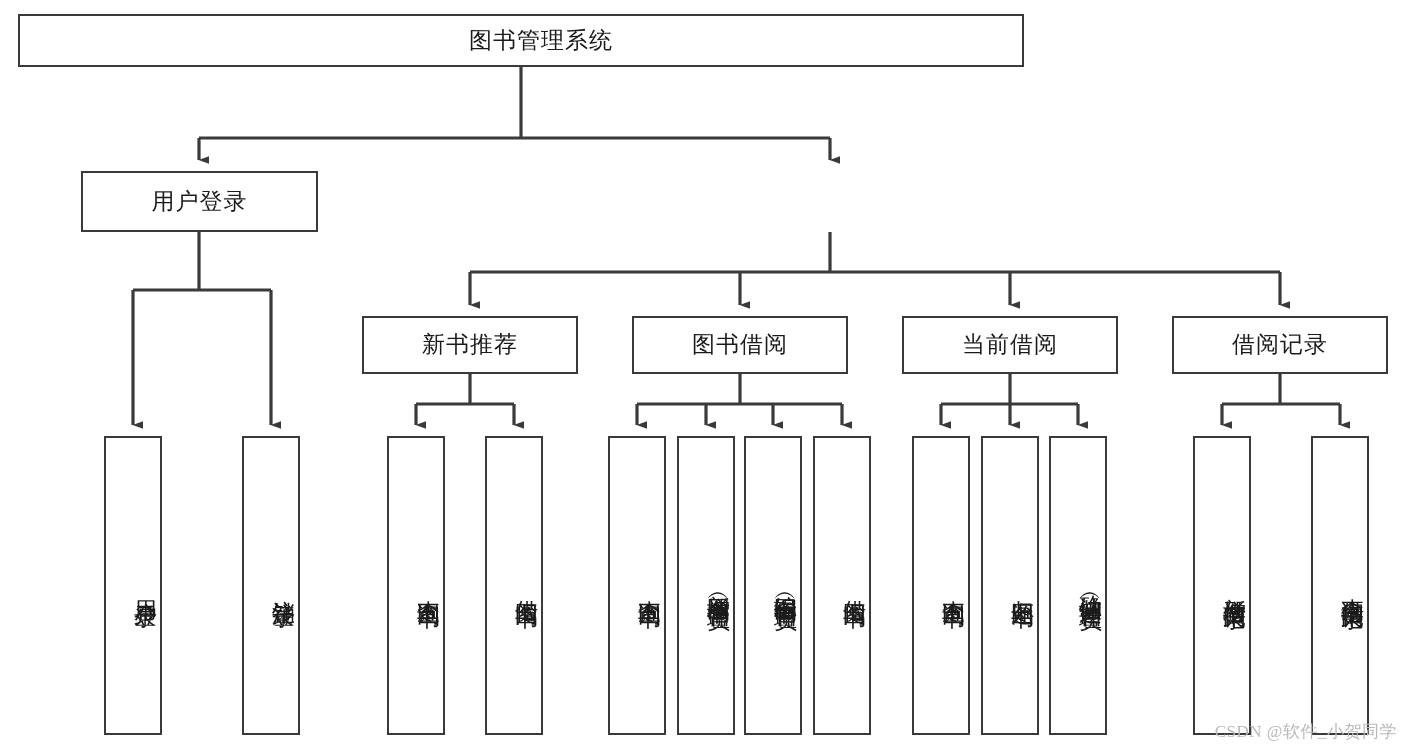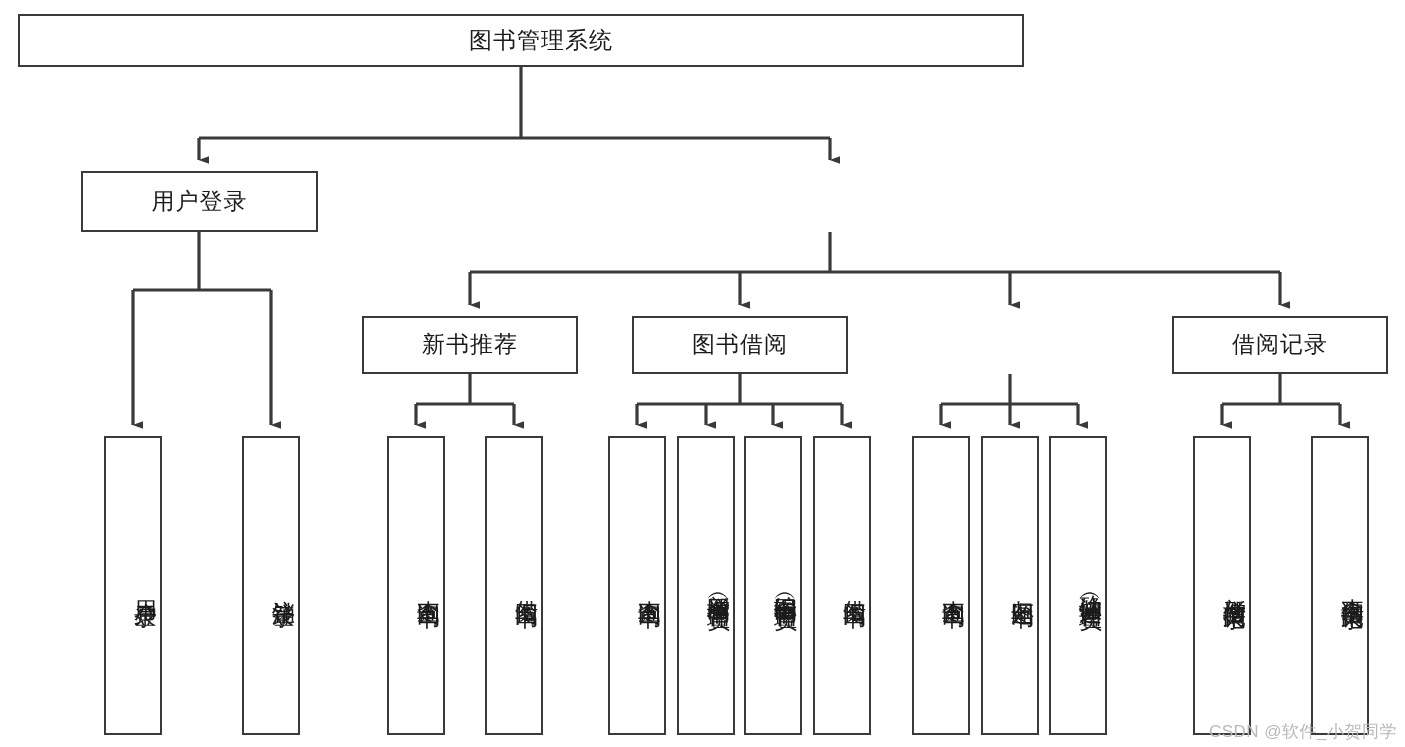--- a/index.html
+++ b/index.html
@@ -61,21 +61,21 @@
     padding-left: 40px;
   }
   .watermark {
     position: absolute;
     right: 8px;
     bottom: 4px;
     font-size: 17px;
     color: #b9b9b9;
     letter-spacing: 0.5px;
     white-space: nowrap;
-    font-family: Liberation Sans, sans-serif;
+    font-family: Liberation Serif, serif;
   }
 </style>
 </head>
 <body>
 
 <div id="diagram-root">
 
   <svg class="connector-layer" viewBox="0 0 1405 747" xmlns="http://www.w3.org/2000/svg">
     <defs>
       <marker id="arrowhead" markerWidth="9" markerHeight="11" refX="4.2" refY="10.2" orient="auto" markerUnits="userSpaceOnUse">
@@ -128,20 +128,21 @@
 
   <div class="node node-h" id="node-root">图书管理系统</div>
 
   <div class="node node-h" style="left:81px; top:171px; width:237px; height:61px;">用户登录</div>
 
 
   <div class="node node-h" style="left:632px; top:316px; width:216px; height:58px;">图书借阅</div>
 
   <div class="node node-h" style="left:362px; top:316px; width:216px; height:58px;">新书推荐</div>
 
+  <div class="node node-h" style="left:902px; top:316px; width:216px; height:58px;">当前借阅</div>
 
   <div class="node node-h" style="left:1172px; top:316px; width:216px; height:58px;">借阅记录</div>
 
   <div class="node node-v" style="left:104px; top:436px; width:58px; height:299px;">用户登录</div>
 
   <div class="node node-v" style="left:242px; top:436px; width:58px; height:299px;">注销登录</div>
 
   <div class="node node-v" style="left:387px; top:436px; width:58px; height:299px;">查询图书</div>
 
   <div class="node node-v" style="left:485px; top:436px; width:58px; height:299px;">借阅图书</div>

